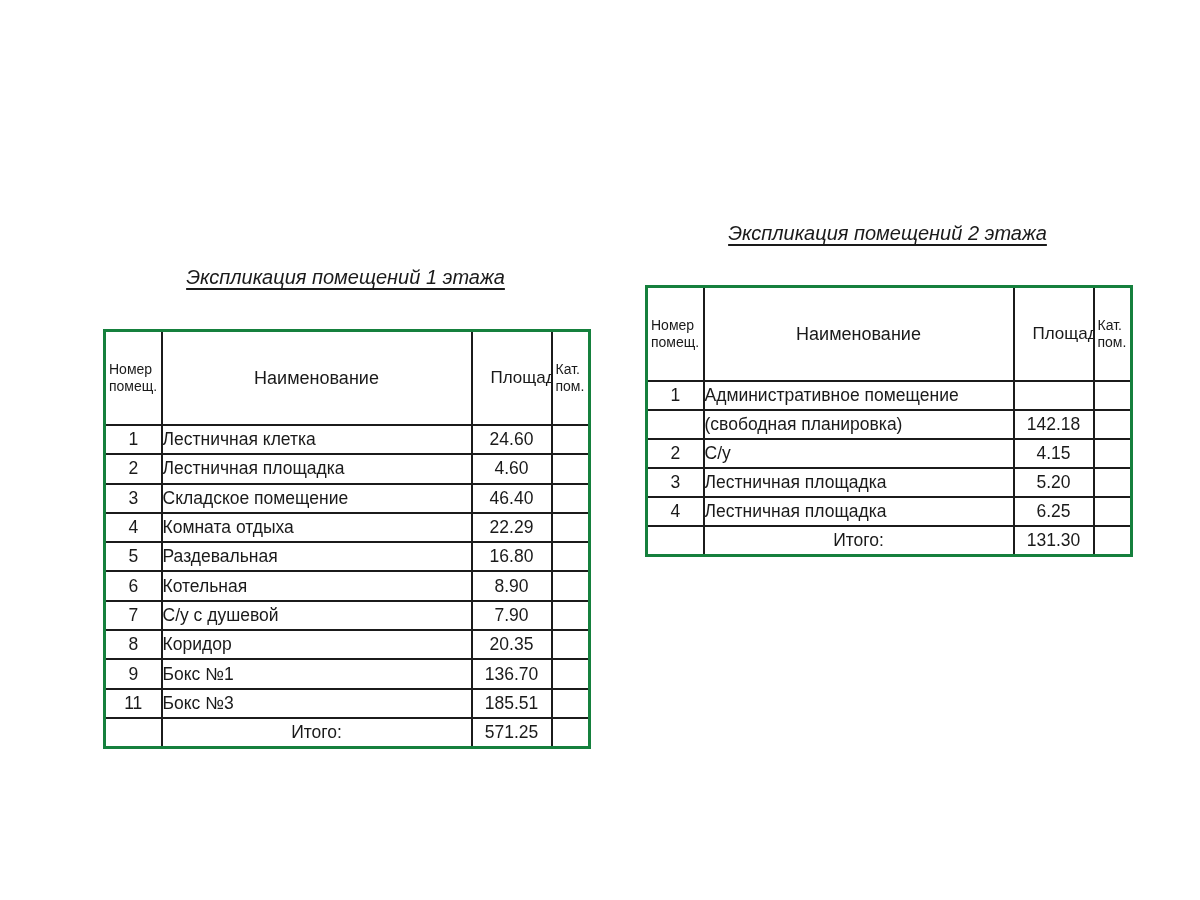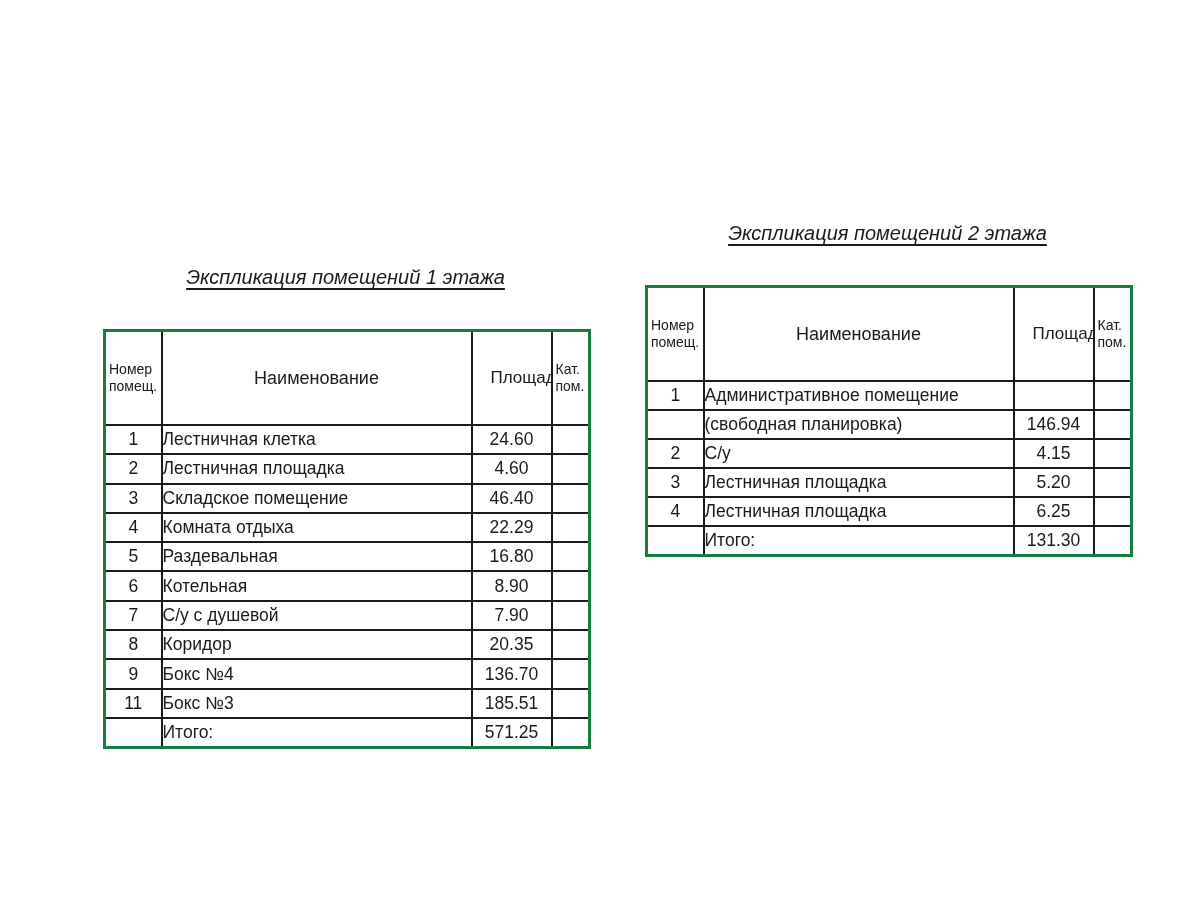--- a/index.html
+++ b/index.html
@@ -41,21 +41,21 @@
     padding:0 0 0 3px;
   }
   th.h-name{font-size:18px;padding:0;}
   th.h-area{font-size:17px;text-align:center;padding:18px;}
   .expl-table tbody td{font-size:17.5px;height:27px;padding:0;}
   .t1 tbody td{height:27.3px;}
   td.col-number{text-align:center;}
   td.col-name{text-align:left;padding-left:10px;}
   td.col-area{text-align:center;border-radius:13px;}
   td.col-category{text-align:center;}
-  td.total-label{text-align:left;padding-right:8px;padding-left:0;}
+  td.total-label{text-align:center;padding-right:8px;padding-left:0;}
 </style>
 </head>
 <body>
 
 <div class="sheet">
 
   <section class="expl" id="floor1">
     <h2>Экспликация помещений 1 этажа</h2>
     <table class="expl-table t1">
       <colgroup>
@@ -116,21 +116,21 @@
             <td class="col-category"></td>
           </tr>
           <tr>
             <td class="col-number">8</td>
             <td class="col-name">Коридор</td>
             <td class="col-area">20.35</td>
             <td class="col-category"></td>
           </tr>
           <tr>
             <td class="col-number">9</td>
-            <td class="col-name">Бокс №4</td>
+            <td class="col-name">Бокс №1</td>
             <td class="col-area">136.70</td>
             <td class="col-category"></td>
           </tr>
           <tr>
             <td class="col-number">11</td>
             <td class="col-name">Бокс №3</td>
             <td class="col-area">185.51</td>
             <td class="col-category"></td>
           </tr>
           <tr>
@@ -163,21 +163,21 @@
       <tbody>
           <tr>
             <td class="col-number">1</td>
             <td class="col-name">Административное помещение</td>
             <td class="col-area"></td>
             <td class="col-category"></td>
           </tr>
           <tr>
             <td class="col-number"></td>
             <td class="col-name">(свободная планировка)</td>
-            <td class="col-area">146.94</td>
+            <td class="col-area">142.18</td>
             <td class="col-category"></td>
           </tr>
           <tr>
             <td class="col-number">2</td>
             <td class="col-name">С/у</td>
             <td class="col-area">4.15</td>
             <td class="col-category"></td>
           </tr>
           <tr>
             <td class="col-number">3</td>

